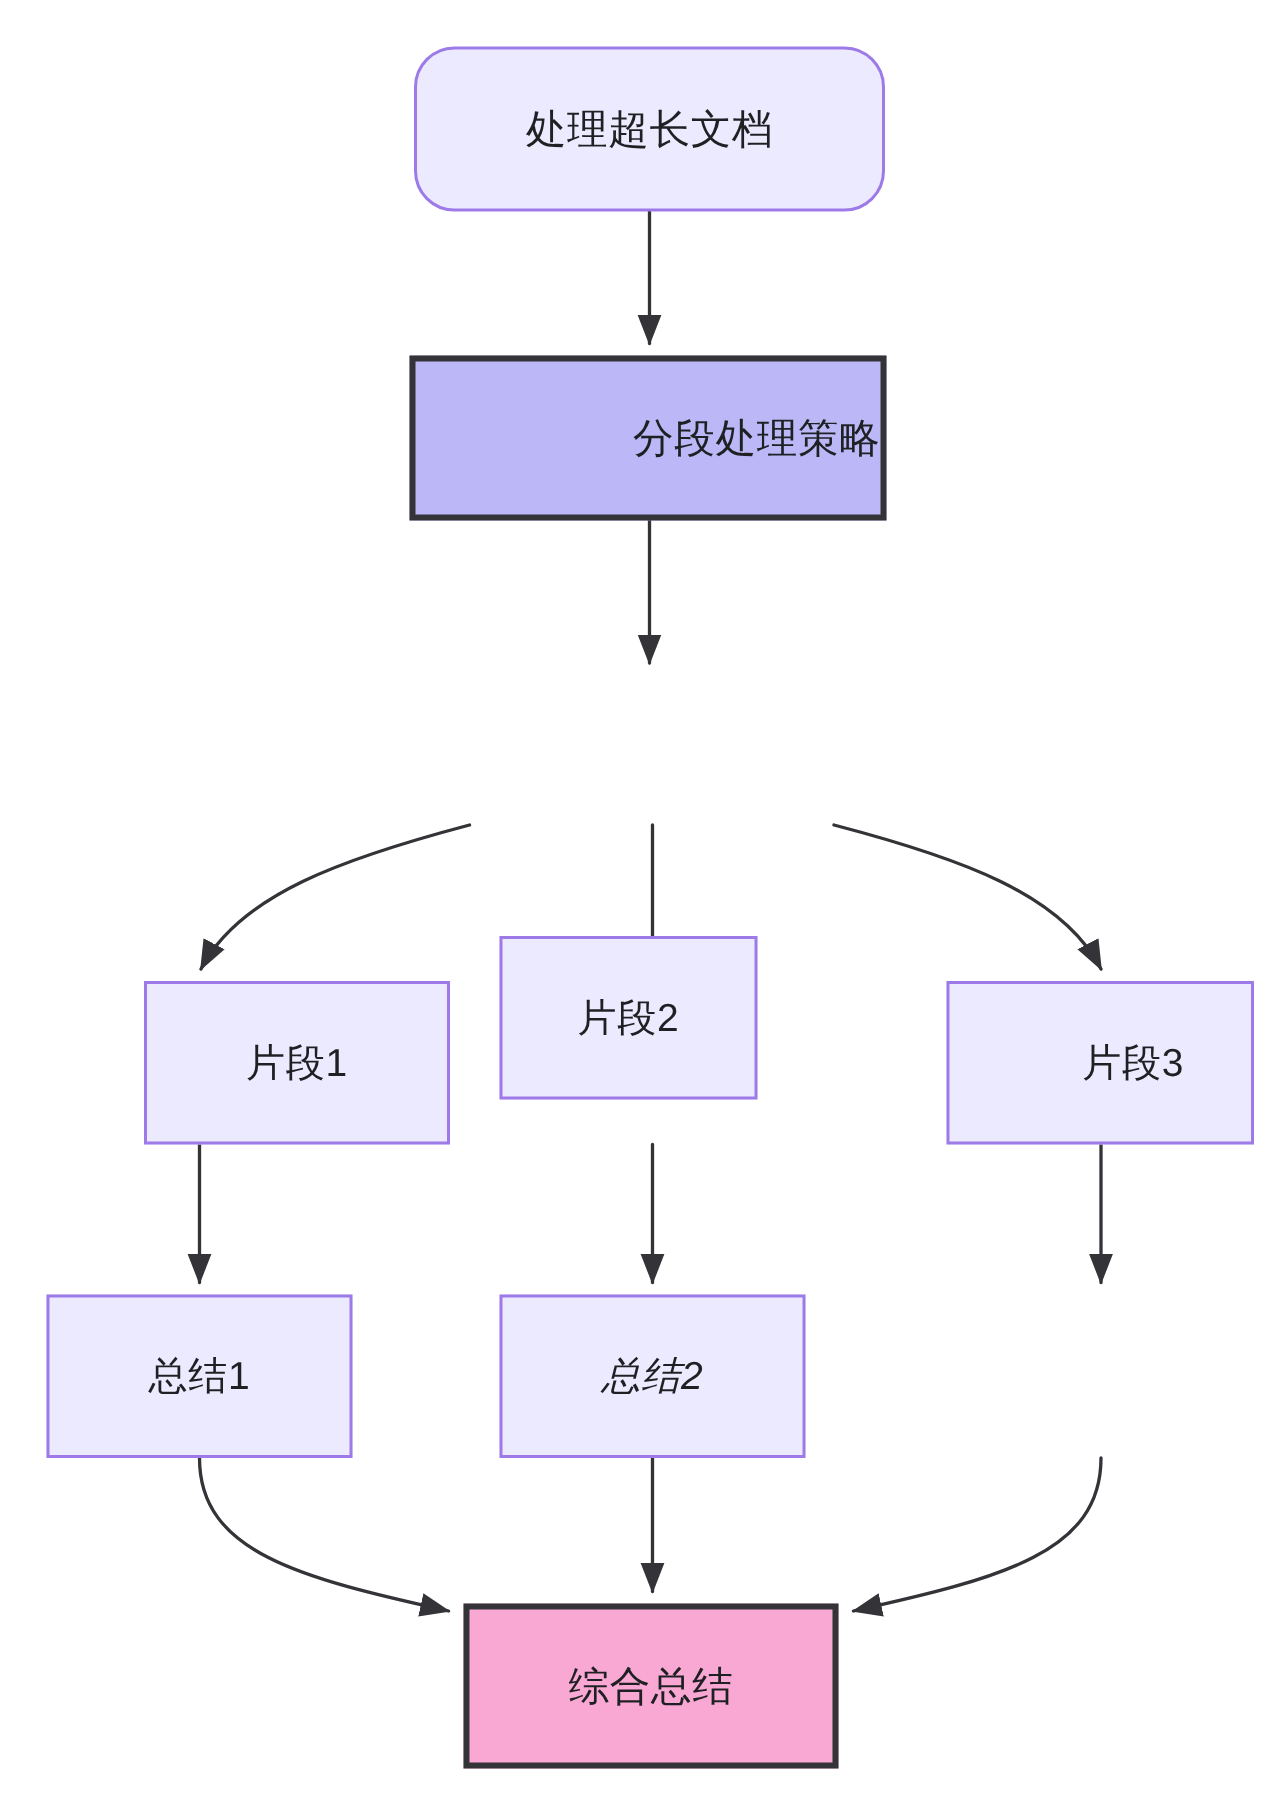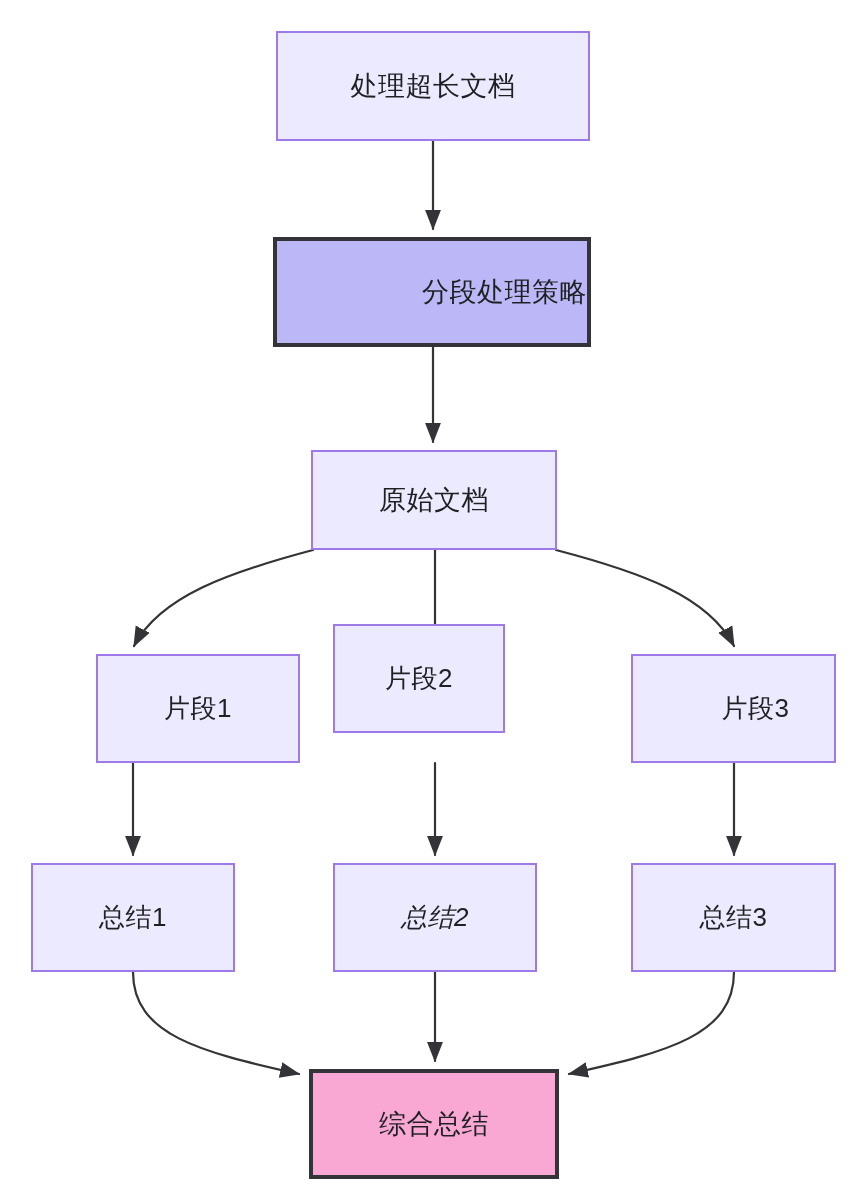--- a/index.html
+++ b/index.html
@@ -82,31 +82,28 @@
         <path d="M 556,550 C 640,572 708,596 734,646"></path>
         <path d="M 133,763 L 133,855"></path>
         <path d="M 435,763 L 435,855"></path>
         <path d="M 734,763 L 734,855"></path>
         <path d="M 133,972 C 133,1035 200,1052 299,1074"></path>
         <path d="M 435,972 L 435,1061"></path>
         <path d="M 734,972 C 734,1035 668,1052 569,1074"></path>
       </g>
   </svg>
 
-  <div class="node style-light" style="left:276px; top:31px; width:314px; height:110px;">
+  <div class="node style-light" style="left:276px; top:31px; width:314px; height:110px;border-radius:27px;">
     <span class="node-label">处理超长文档</span>
   </div>
 
   <div class="node style-emph" style="left:273px; top:237px; width:318px; height:110px;justify-content:flex-end;">
     <span class="node-label">分段处理策略</span>
   </div>
 
-  <div class="node style-light" style="left:311px; top:450px; width:246px; height:100px;">
-    <span class="node-label">原始文档</span>
-  </div>
 
   <div class="node style-light style-small" style="left:48px; top:654px; width:204px; height:109px;margin-left:48px;">
     <span class="node-label">片段1</span>
   </div>
 
   <div class="node style-light style-small" style="left:333px; top:624px; width:172px; height:109px;">
     <span class="node-label">片段2</span>
   </div>
 
   <div class="node style-light style-small" style="left:631px; top:654px; width:205px; height:109px;padding-left:44px;">
@@ -114,21 +111,18 @@
   </div>
 
   <div class="node style-light style-small" style="left:31px; top:863px; width:204px; height:109px;">
     <span class="node-label">总结1</span>
   </div>
 
   <div class="node style-light style-small" style="left:333px; top:863px; width:204px; height:109px;font-style:italic;">
     <span class="node-label">总结2</span>
   </div>
 
-  <div class="node style-light style-small" style="left:631px; top:863px; width:205px; height:109px;">
-    <span class="node-label">总结3</span>
-  </div>
 
   <div class="node style-green" style="left:309px; top:1069px; width:250px; height:110px;">
     <span class="node-label">综合总结</span>
   </div>
 
 </div>
 
 </body></html>

